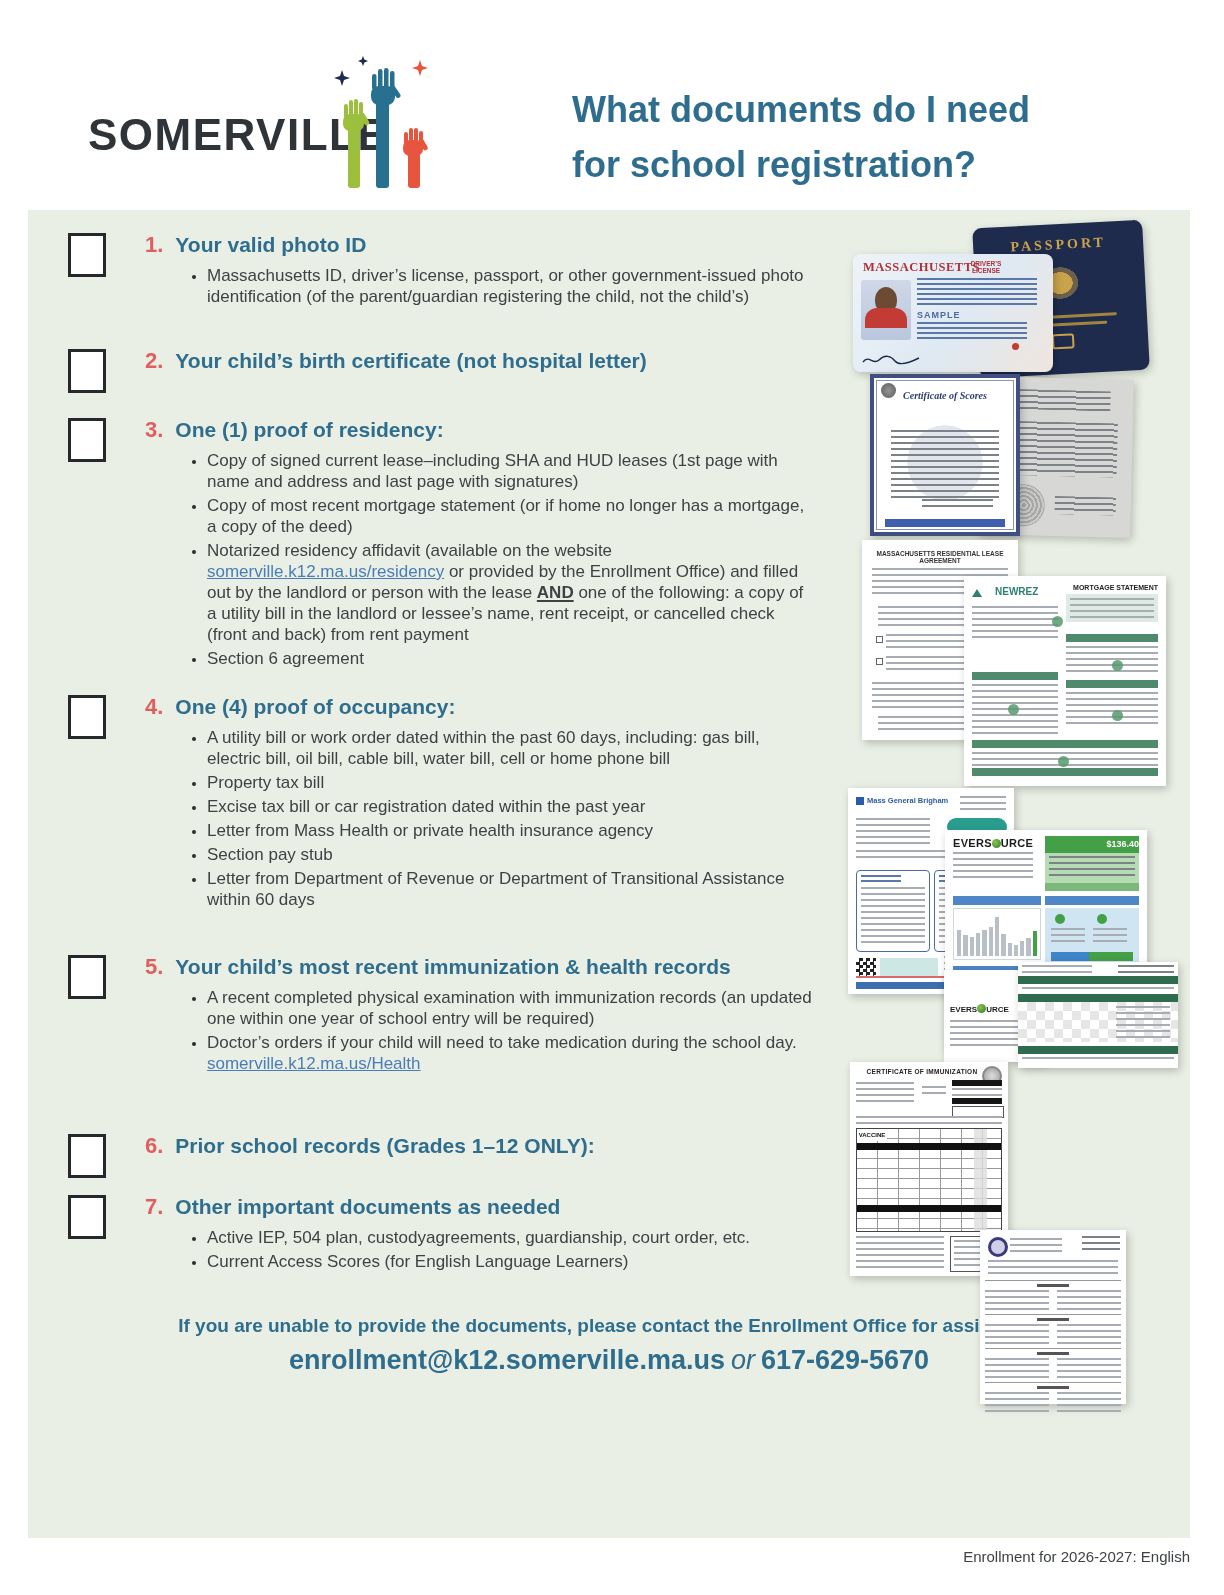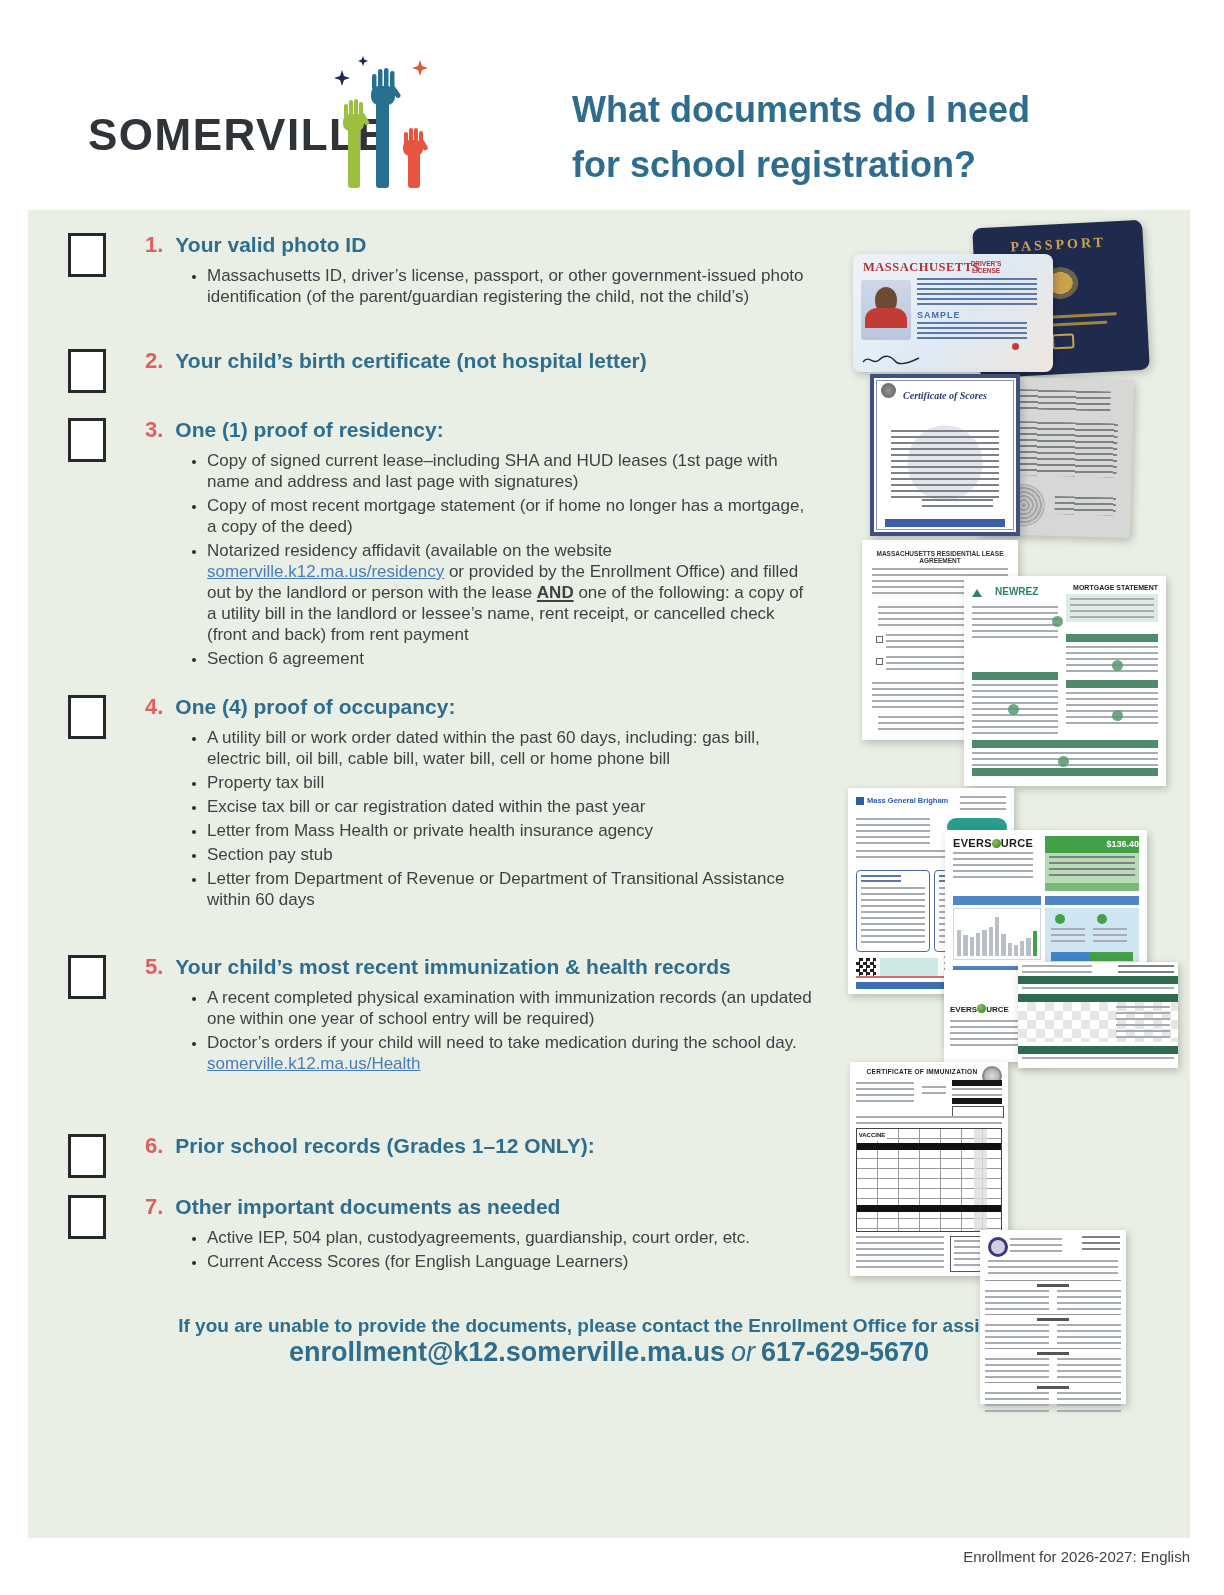--- a/index.html
+++ b/index.html
@@ -28,21 +28,21 @@
   .bullets{margin:5px 0 0;padding-left:62px;}
   .bullets li{font-size:17px;line-height:21px;color:#3f4245;margin-bottom:3px;}
   .bullets li::marker{color:#2b2d30;font-size:.85em;}
   .bullets strong{color:#3f4245;}
   strong.u{text-decoration:underline;text-decoration-thickness:2px;text-underline-offset:2px;}
   a.lnk{color:#4a7db8;text-decoration:underline;cursor:pointer;}
 
   
   .panel-footer{text-align:center;margin-top:40px;color:#2e6d8e;}
   .pf-1{font-size:19px;font-weight:bold;}
-  .pf-2{font-size:27px;font-weight:bold;}
+  .pf-2{font-size:27px;font-weight:bold;margin-top:8px;}
   .pf-or{font-style:italic;font-weight:normal;margin:0 6px;}
   .bottom-note{position:absolute;right:34px;top:1548px;font-size:15px;color:#3f4245;}
 
   
   .doc{position:absolute;background:#fff;box-shadow:2px 3px 8px rgba(0,0,0,.22);box-sizing:border-box;}
   .fill{background-image:repeating-linear-gradient(#a8adb3 0 2px,transparent 2px 6px);}
   .fill-dk{background-image:repeating-linear-gradient(#7c8288 0 2px,transparent 2px 6px);}
   .fill-blue{background-image:repeating-linear-gradient(#5b79a8 0 2px,transparent 2px 5px);}
   .abs{position:absolute;}
 

